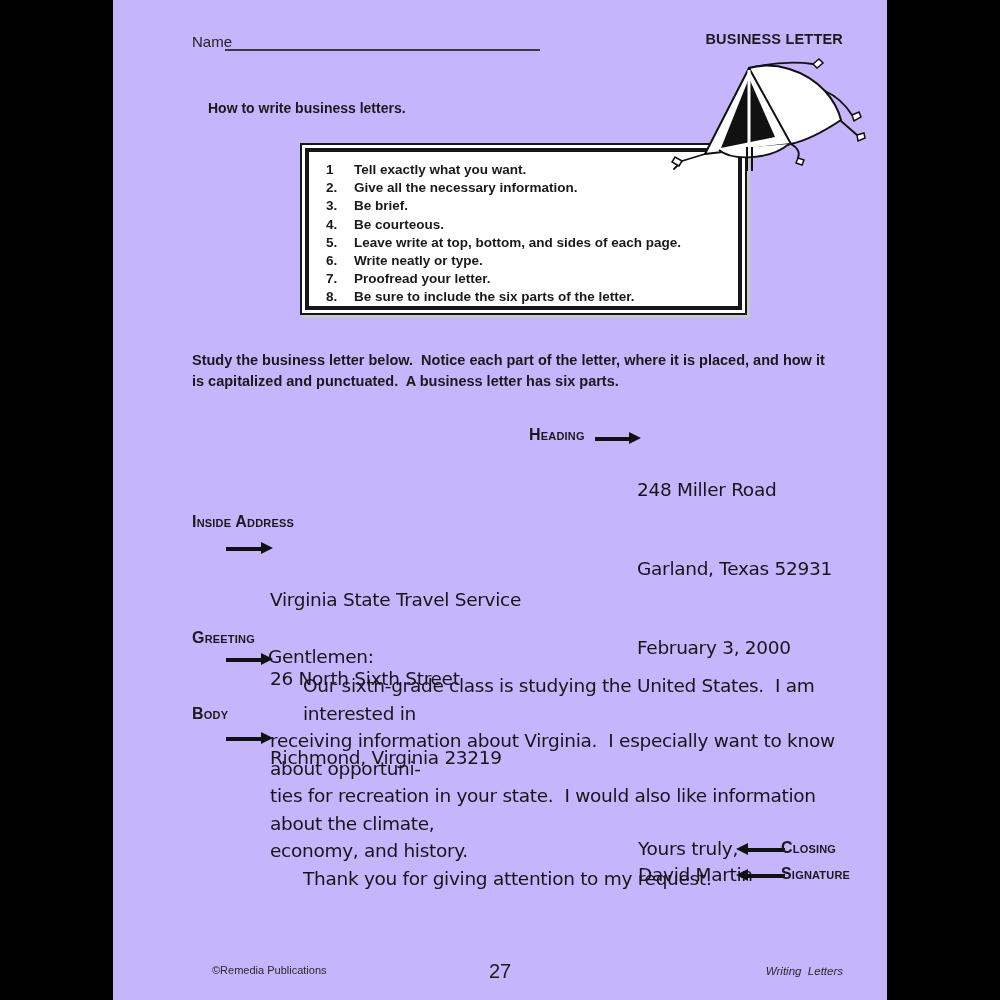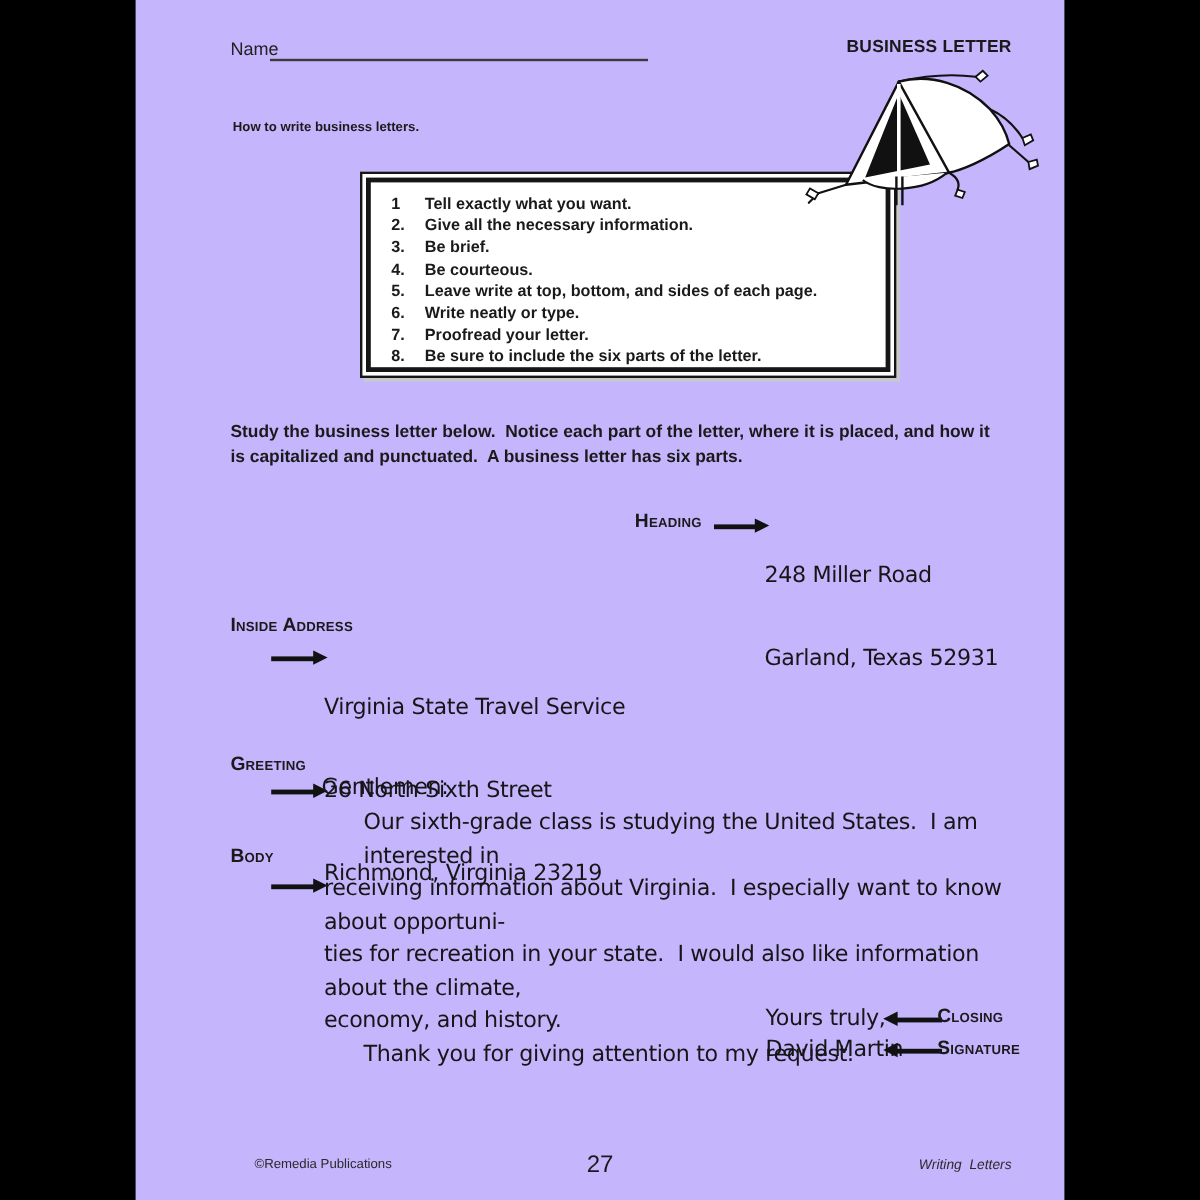--- a/index.html
+++ b/index.html
@@ -14,21 +14,21 @@
     background:#c4b5fd;overflow:hidden;
   }
   .abs{position:absolute;white-space:pre;}
   .keep-ws{white-space:pre-wrap;}
 
   
   .name-label{left:79px;top:33px;font-size:15px;color:#222;}
   .name-line{left:112px;top:36px;width:315px;height:13px;border-bottom:2px solid #3a3a3a;}
   .corner-title{right:44px;top:31px;font-size:14.5px;font-weight:700;letter-spacing:0.2px;}
 
-  .intro-heading{left:81px;top:100px;font-size:11px;font-weight:700;}
+  .intro-heading{left:95px;top:100px;font-size:14px;font-weight:700;}
 
   
   .rules-outer{
     position:absolute;left:187px;top:143px;width:447px;height:172px;
     border:2px solid #161616;box-sizing:border-box;padding:3px;
     background:#fff;box-shadow:3px 3px 0 #c9c9c9;
   }
   .rules-inner{
     border:4px solid #161616;box-sizing:border-box;height:100%;
     padding:9px 6px 0 17px;
@@ -51,21 +51,21 @@
     content:"";position:absolute;right:-11px;top:-5px;
     border-left:12px solid #111;border-top:6px solid transparent;border-bottom:6px solid transparent;
   }
   .arrow.l::before{
     content:"";position:absolute;left:-11px;top:-5px;
     border-right:12px solid #111;border-top:6px solid transparent;border-bottom:6px solid transparent;
   }
 
   
   .hw{font-family:"DejaVu Sans",sans-serif;font-size:18.5px;color:#161616;letter-spacing:-0.3px;}
-  .hw-block div{line-height:27px;white-space:pre;}
+  .hw-block div{line-height:27px;white-space:pre;margin-top:10px;}
   .body-line{line-height:27.5px;white-space:pre-wrap;}
   .ind{padding-left:33px;}
 
   
   .footer-left{left:79px;top:964px;font-size:11px;color:#2a2a2a;margin-left:20px;}
   .footer-page{left:0;top:960px;width:774px;text-align:center;font-size:20px;}
   .footer-right{right:44px;top:965px;font-size:11.5px;font-style:italic;color:#2a2a2a;}
 </style>
 </head>
 <body>
@@ -147,20 +147,21 @@
     <line x1="83" y1="93" x2="83" y2="117" stroke="#111" stroke-width="2"></line>
   </svg>
 
   <span class="abs study keep-ws">Study the business letter below.  Notice each part of the letter, where it is placed, and how it is capitalized and punctuated.  A business letter has six parts.</span>
 
   <span class="abs sc" style="left:416px;top:426px;">Heading</span>
   <span class="arrow r" style="left:482px;top:437px;width:35px;"></span>
   <div class="abs hw hw-block" style="left:524px;top:424px;">
     <div>248 Miller Road</div>
     <div>Garland, Texas 52931</div>
+    <div>February 3, 2000</div>
   </div>
 
   <span class="abs sc" style="left:79px;top:513px;">Inside Address</span>
   <span class="arrow r" style="left:113px;top:547px;width:36px;"></span>
   <div class="abs hw hw-block" style="left:157px;top:534px;">
     <div>Virginia State Travel Service</div>
     <div>26 North Sixth Street</div>
     <div>Richmond, Virginia 23219</div>
   </div>
 

